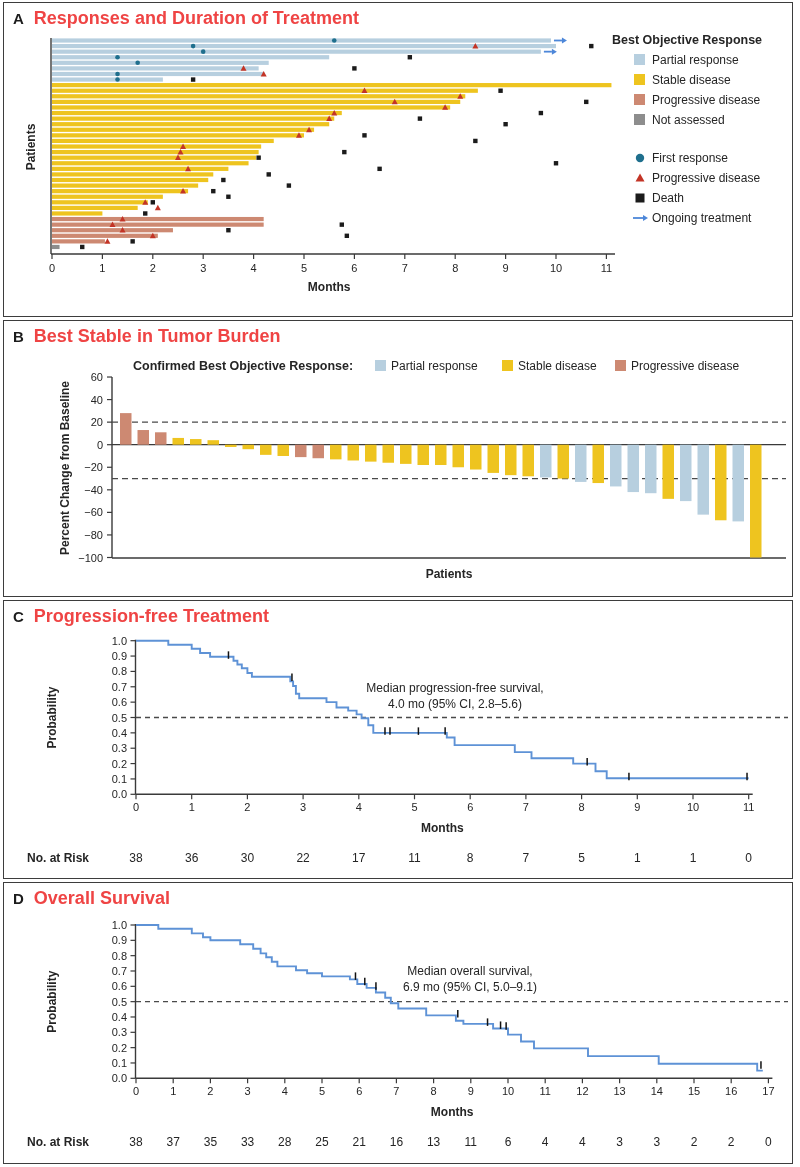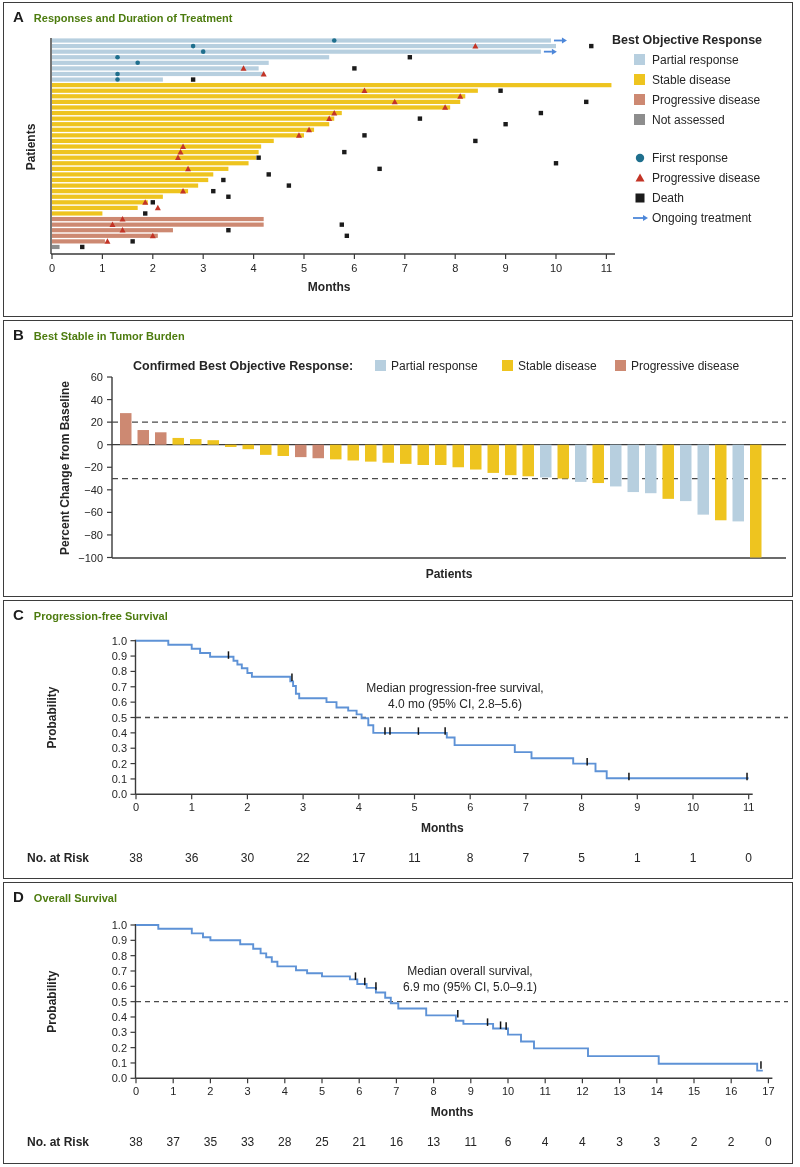--- a/index.html
+++ b/index.html
@@ -5,21 +5,21 @@
   html,body{margin:0;padding:0;background:#ffffff;}
   body{width:800px;height:1167px;position:relative;font-family:"Liberation Sans",sans-serif;color:#252525;}
   .panel{position:absolute;left:3px;width:790px;border:1.4px solid #3d3d3d;box-sizing:border-box;background:#fff;}
   #panel-a{top:2px;height:315px;}
   #panel-b{top:320px;height:277px;}
   #panel-c{top:600px;height:279px;}
   #panel-d{top:882px;height:282px;}
   .panel-header{position:absolute;left:13px;display:flex;gap:10px;align-items:baseline;z-index:5;}
   #header-a{top:8px;} #header-b{top:326px;} #header-c{top:606px;} #header-d{top:888px;}
   .panel-letter{font-size:15px;font-weight:bold;color:#1c1c1c;}
-  .panel-title{font-size:11px;font-weight:bold;color:#4d7c0f;}
+  .panel-title{font-size:18px;font-weight:bold;color:#ef4444;}
   svg.chart{position:absolute;left:3px;display:block;}
   #svg-a{top:2px;} #svg-b{top:320px;} #svg-c{top:600px;} #svg-d{top:882px;}
   text{font-family:"Liberation Sans",sans-serif;}
 </style>
 </head>
 <body>
 
 <div class="panel" id="panel-a"></div>
 <div class="panel" id="panel-b"></div>
 <div class="panel" id="panel-c"></div>
@@ -28,21 +28,21 @@
 <div class="panel-header" id="header-a">
   <span class="panel-letter">A</span>
   <span class="panel-title">Responses and Duration of Treatment</span>
 </div>
 <div class="panel-header" id="header-b">
   <span class="panel-letter">B</span>
   <span class="panel-title">Best Stable in Tumor Burden</span>
 </div>
 <div class="panel-header" id="header-c">
   <span class="panel-letter">C</span>
-  <span class="panel-title">Progression-free Survival</span>
+  <span class="panel-title">Progression-free Treatment</span>
 </div>
 <div class="panel-header" id="header-d">
   <span class="panel-letter">D</span>
   <span class="panel-title">Overall Survival</span>
 </div>
 
 <svg class="chart" id="svg-a" width="790" height="315">
     <line x1="48" y1="36" x2="48" y2="252" stroke="#3a3a3a" stroke-width="1.4"></line>
     <line x1="48" y1="252" x2="612" y2="252" stroke="#3a3a3a" stroke-width="1.4"></line>
     <line x1="49" y1="252" x2="49" y2="257" stroke="#3a3a3a" stroke-width="1.2"></line>

